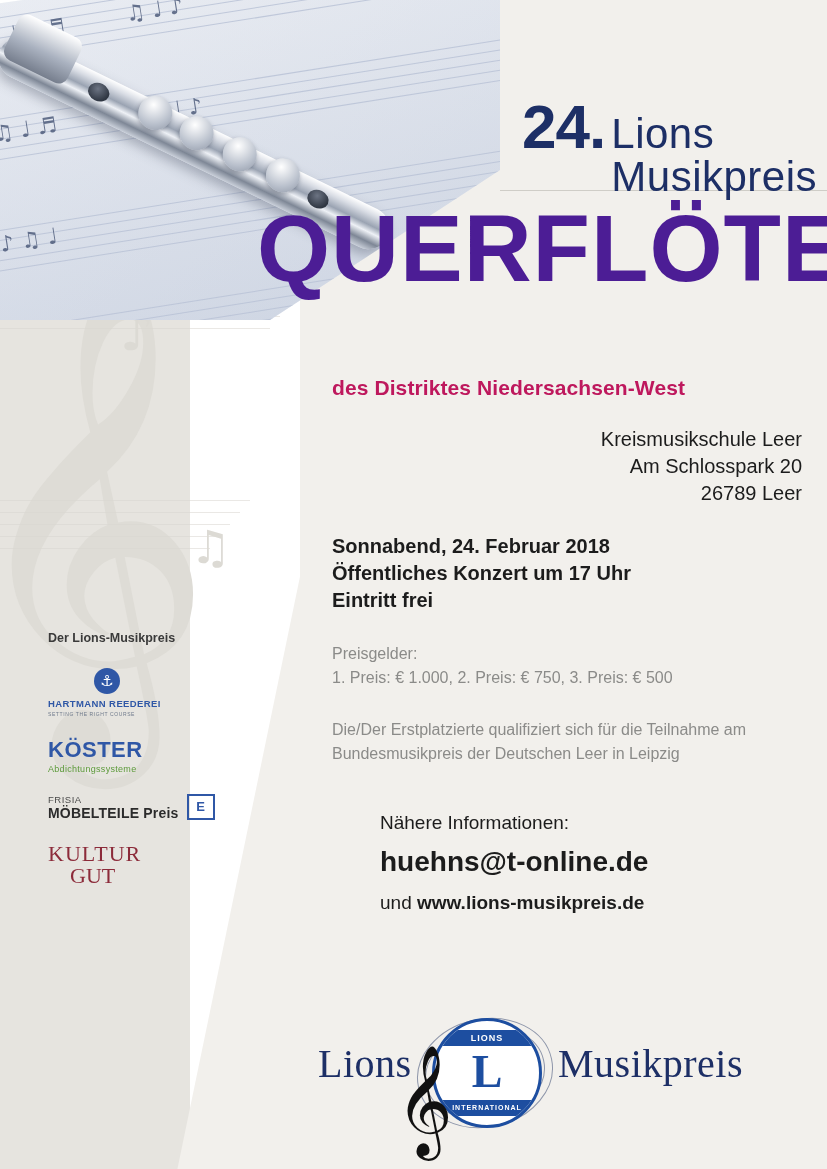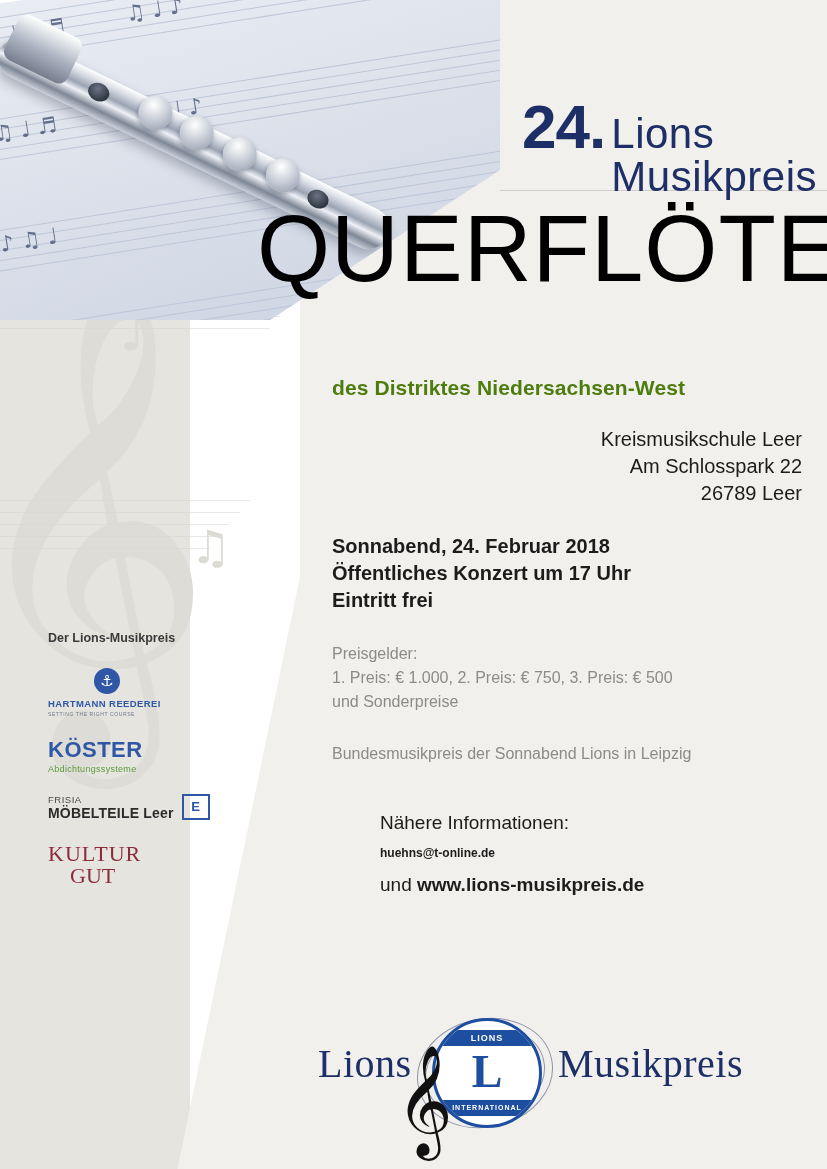--- a/index.html
+++ b/index.html
@@ -186,23 +186,23 @@
   }
   .head-musik {
     font-size: 42px;
     font-weight: 400;
     color: #1d2f66;
     letter-spacing: .5px;
   }
   .head-title {
     margin-top: 2px;
     font-size: 94px;
-    font-weight: 400;
+    font-weight: 700;
     letter-spacing: 1px;
-    color: #000000;
+    color: #4c1d95;
     line-height: 1.02;
     white-space: nowrap;
   }
 
   
   .rule-top {
     position: absolute;
     left: 500px; top: 190px;
     width: 327px; height: 1px;
     background: #cfcdc7;
@@ -211,21 +211,21 @@
   
   .maincol {
     position: absolute;
     left: 332px; top: 376px;
     width: 470px;
     color: #2b2b2b;
   }
   .l-bold {
     font-size: 21px;
     font-weight: 700;
-    color: #4d7c0f;
+    color: #be185d;
     letter-spacing: .1px;
   }
   .block { margin-top: 26px; }
   .l-reg {
     font-size: 20px;
     font-weight: 400;
     color: #1c1c1c;
     line-height: 1.35;
     text-align: right;
   }
@@ -242,21 +242,21 @@
     line-height: 1.5;
   }
   .block-grey { margin-top: 28px; }
   .contact { margin-top: 46px; margin-left: 48px; }
   .c-reg {
     font-size: 19px;
     color: #1c1c1c;
     font-weight: 400;
   }
   .c-bold {
-    font-size: 12px;
+    font-size: 28px;
     color: #1c1c1c;
     font-weight: 700;
     margin-top: 12px;
   }
   .c-mix {
     font-size: 19px;
     color: #1c1c1c;
     font-weight: 400;
     margin-top: 14px;
   }
@@ -498,38 +498,38 @@
       </div>
     </div>
     <div class="head-title">QUERFLÖTE</div>
   </div>
 
   <div class="maincol">
     <div class="l-bold">des Distriktes Niedersachsen-West</div>
 
     <div class="block">
       <div class="l-reg">Kreismusikschule Leer</div>
-      <div class="l-reg">Am Schlosspark 22</div>
+      <div class="l-reg">Am Schlosspark 20</div>
       <div class="l-reg">26789 Leer</div>
     </div>
 
     <div class="block">
       <div class="l-semi">Sonnabend, 24. Februar 2018</div>
       <div class="l-semi">Öffentliches Konzert um 17 Uhr</div>
       <div class="l-semi">Eintritt frei</div>
     </div>
 
     <div class="block-grey">
       <div class="l-grey">Preisgelder:</div>
       <div class="l-grey">1. Preis: € 1.000, 2. Preis: € 750, 3. Preis: € 500</div>
-      <div class="l-grey">und Sonderpreise</div>
     </div>
 
     <div class="block-grey">
-      <div class="l-grey">Bundesmusikpreis der Sonnabend Lions in Leipzig</div>
+      <div class="l-grey">Die/Der Erstplatzierte qualifiziert sich für die Teilnahme am</div>
+      <div class="l-grey">Bundesmusikpreis der Deutschen Leer in Leipzig</div>
     </div>
 
     <div class="contact">
       <div class="c-reg">Nähere Informationen:</div>
       <div class="c-bold">huehns@t-online.de</div>
       <div class="c-mix"><span>und </span><b>www.lions-musikpreis.de</b></div>
     </div>
   </div>
 
   <div class="sponsors">
@@ -542,21 +542,21 @@
     </div>
 
     <div class="sp-item sp-koester">
       <div class="k1">KÖSTER</div>
       <div class="k2">Abdichtungssysteme</div>
     </div>
 
     <div class="sp-item sp-frisia">
       <div class="f-text">
         <div class="f1">FRISIA</div>
-        <div class="f2">MÖBELTEILE Leer</div>
+        <div class="f2">MÖBELTEILE Preis</div>
       </div>
       <div class="f-mark">E</div>
     </div>
 
     <div class="sp-item sp-kultur">
       <div class="ku1">KULTUR</div>
       <div class="ku2">GUT</div>
     </div>
   </div>
 

